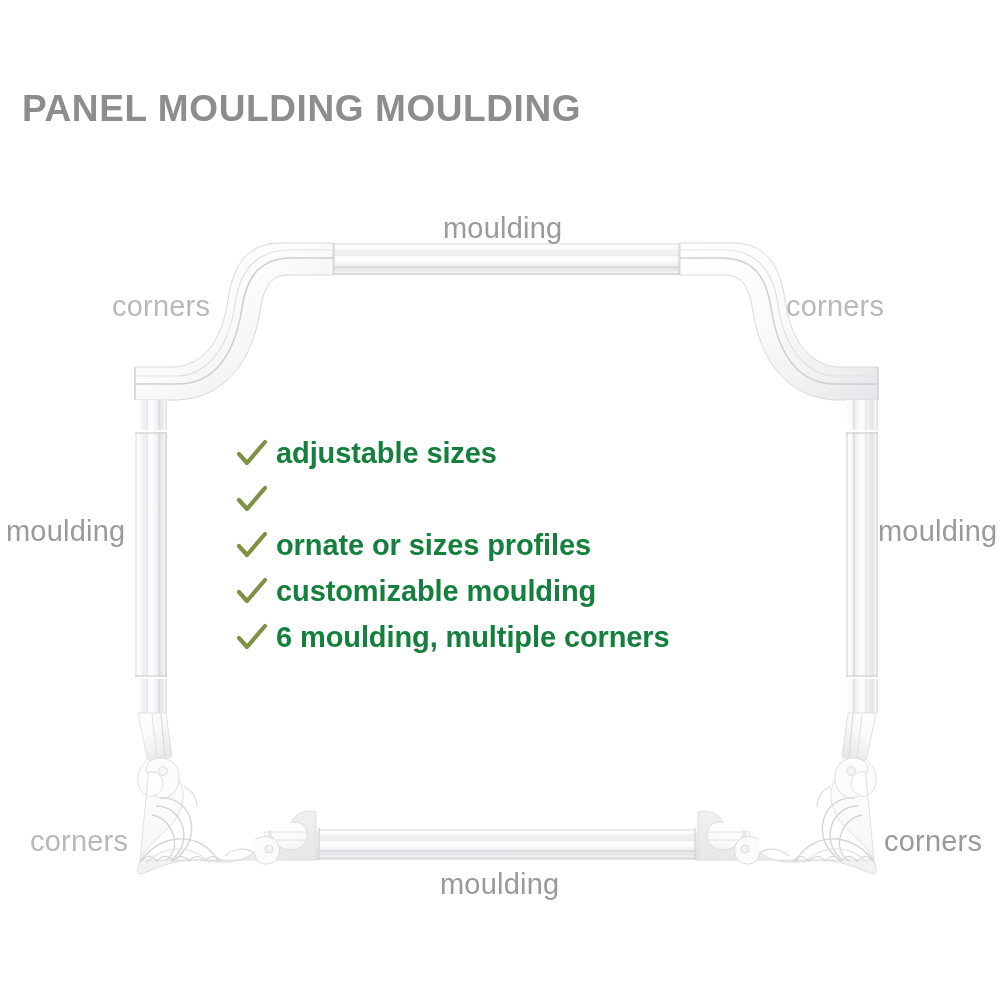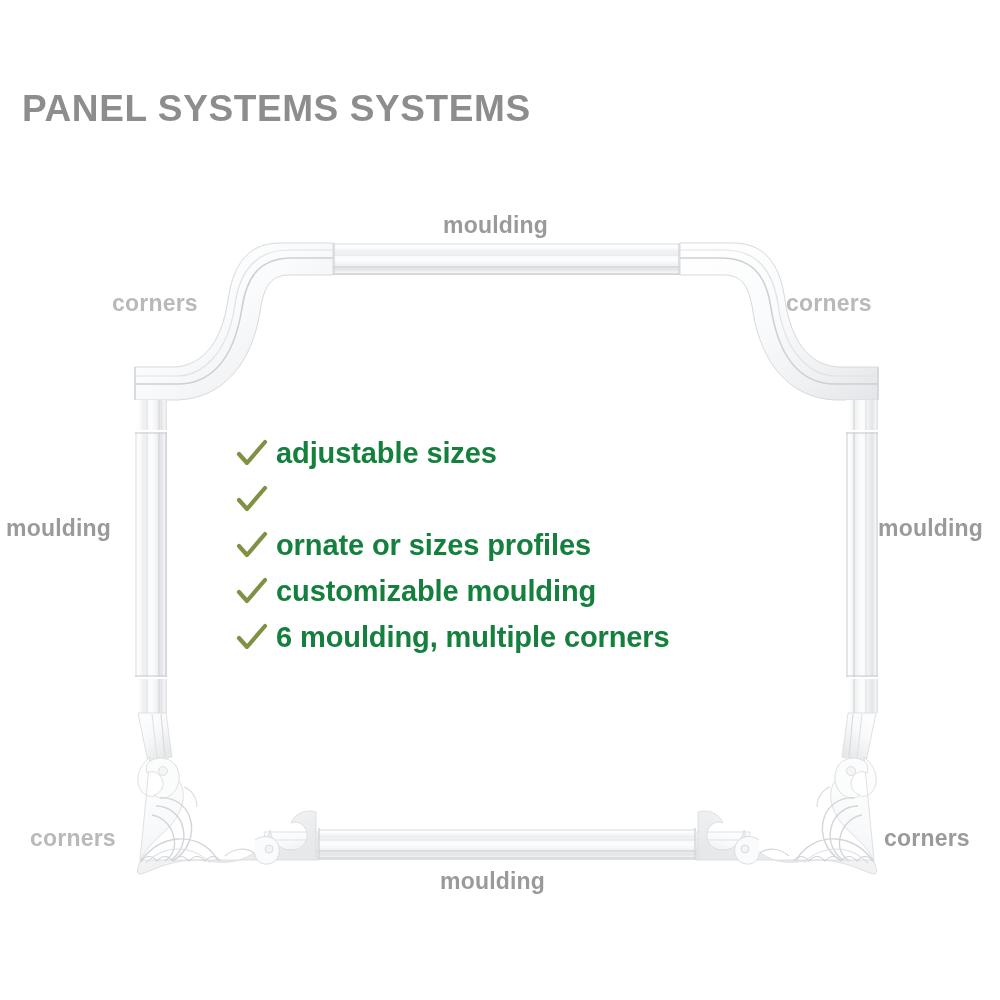--- a/index.html
+++ b/index.html
@@ -35,22 +35,22 @@
     left: 0;
     top: 0;
     width: 1000px;
     height: 1000px;
   }
 
   
   .annot {
     position: absolute;
     font-family: "Liberation Sans", sans-serif;
-    font-size: 23px;
-    font-weight: bold;
+    font-size: 29px;
+    font-weight: normal;
     color: #9a9a9a;
     white-space: nowrap;
     letter-spacing: 0.2px;
   }
   .annot.light { color: #b9b9b9; }
 
   #label-moulding-top    { left: 443px; top: 212px; }
   #label-corners-topleft { left: 112px; top: 290px; }
   #label-corners-topright{ left: 786px; top: 290px; }
   #label-moulding-left   { left: 6px;   top: 515px; }
@@ -87,21 +87,21 @@
     display: inline-block;
     position: relative;
     top: 1px;
   }
   #feature-list li .check svg { display: block; }
   #feature-list li .ftext { display: inline-block; }
 </style>
 </head>
 <body>
 
-<div id="page-title">PANEL SYSTEMS SYSTEMS</div>
+<div id="page-title">PANEL MOULDING MOULDING</div>
 
 <svg id="frame-artwork" viewBox="0 0 1000 1000" xmlns="http://www.w3.org/2000/svg">
   <defs>
 
     <linearGradient id="gH" x1="0" y1="0" x2="0" y2="1">
       <stop offset="0%" stop-color="#ffffff"></stop>
       <stop offset="14%" stop-color="#fcfcfd"></stop>
       <stop offset="28%" stop-color="#eceef0"></stop>
       <stop offset="38%" stop-color="#f7f8f9"></stop>
       <stop offset="52%" stop-color="#fdfdfe"></stop>

